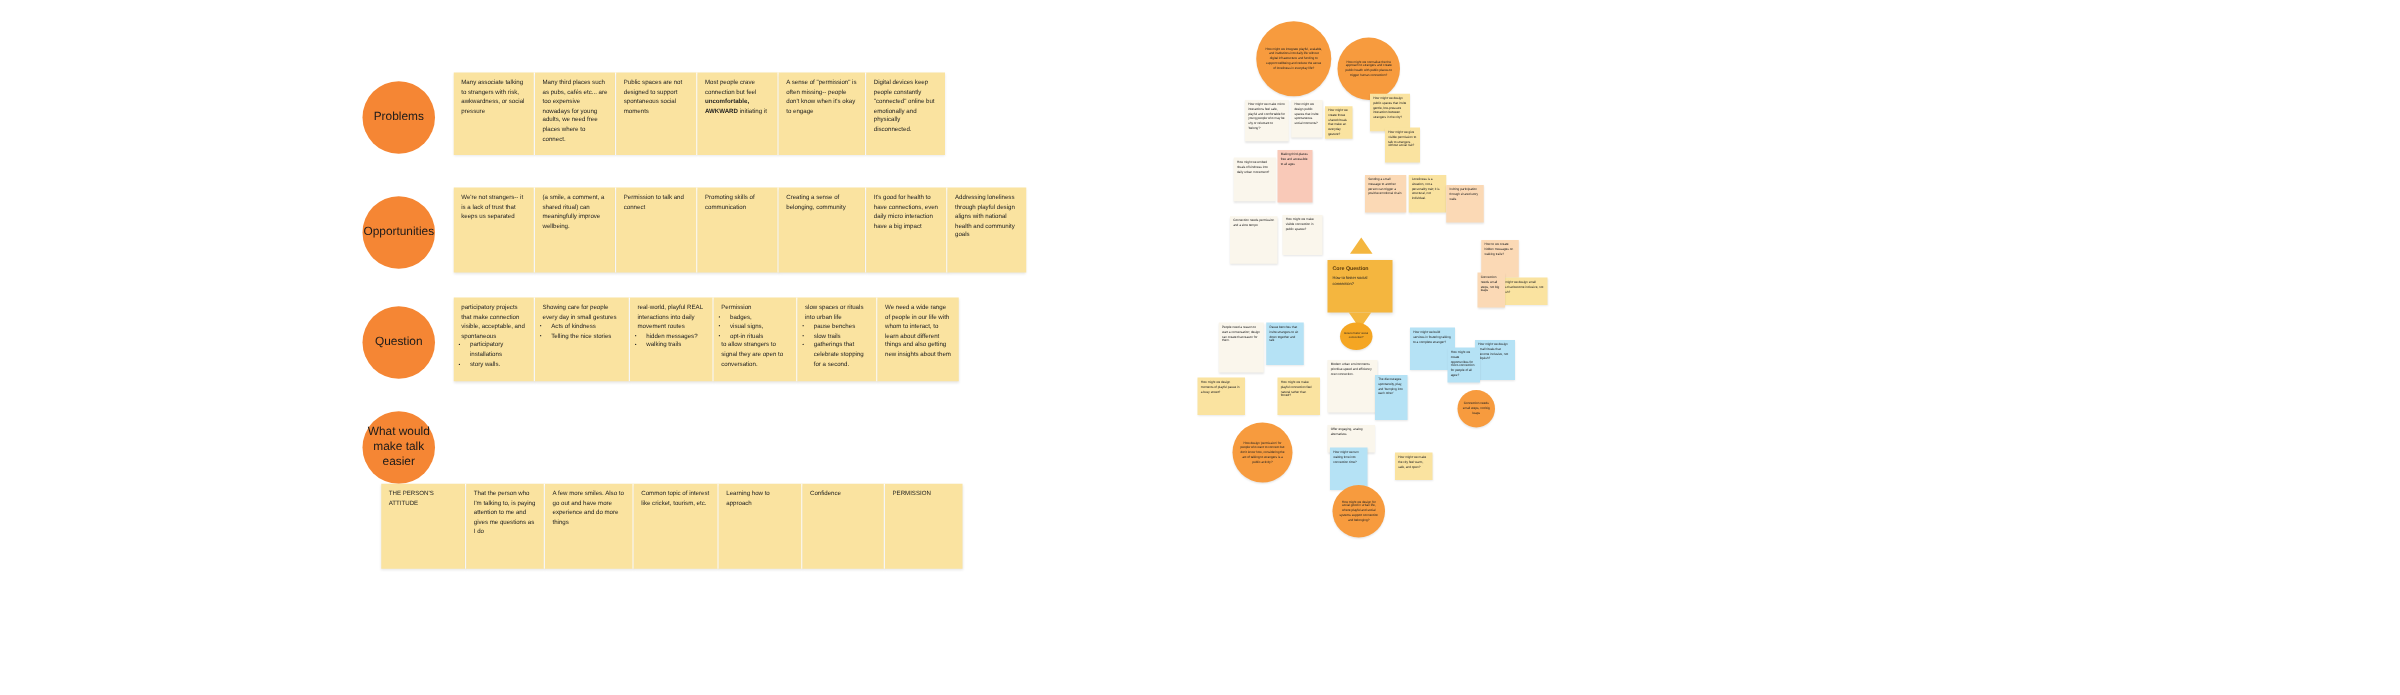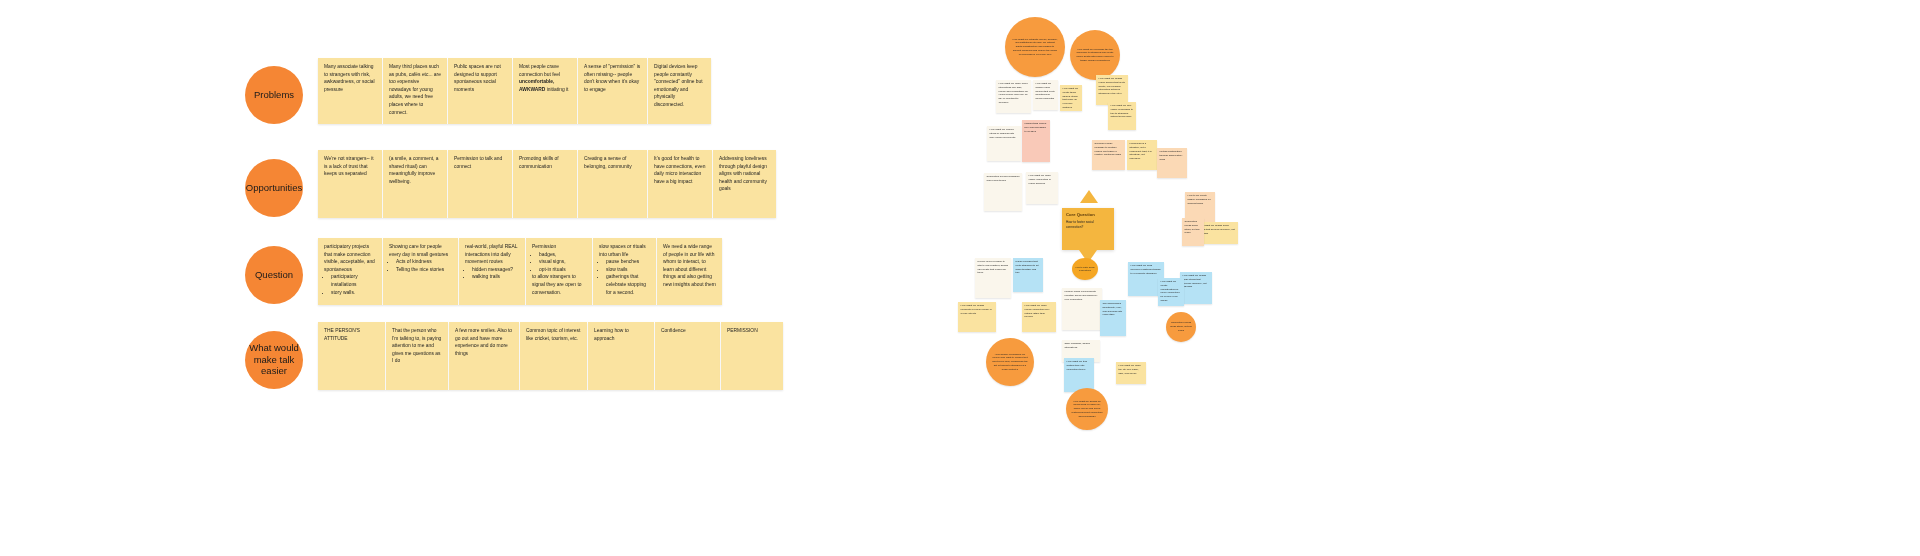--- a/index.html
+++ b/index.html
@@ -5,21 +5,21 @@
   * { box-sizing: border-box; margin: 0; padding: 0; }
   html, body {
     width: 1920px; height: 556px;
     background: #ffffff;
     font-family: "Liberation Sans", sans-serif;
     overflow: hidden;
   }
   #board { position: relative; width: 1920px; height: 556px; background:#fff; }
 
   
-  .row { position: absolute; display: flex; align-items: center; }
+  .row { position: absolute; display: flex; align-items: flex-start; margin-left: 45px; }
   .circle {
     border-radius: 50%;
     background: #F58634;
     display: flex; align-items: center; justify-content: center;
     text-align: center;
     color: #1a1a1a;
     font-size: 9.5px;
     line-height: 1.25;
     flex: 0 0 auto;
     padding: 4px;
@@ -144,21 +144,21 @@
         <ul>
           <li>pause benches</li>
           <li>slow trails</li>
           <li>gatherings that celebrate stopping for a second.</li>
         </ul>
       </div>
       <div class="note" style="width:65px;height:67px;">We need a wide range of people in our life with whom to interact, to learn about different things and also getting new insights about them</div>
     </div>
   </div>
 
-  <div class="row" style="left:245px; top:322px;">
+  <div class="row" style="left:245px; top:322px;flex-direction:column;">
     <div class="circle" style="width:58px;height:58px;margin-top:7px;">What would make talk easier</div>
     <div class="notes" style="margin-left:15px;">
       <div class="note" style="width:68px;height:68px;">THE PERSON'S ATTITUDE</div>
       <div class="note" style="width:63px;height:68px;">That the person who I'm talking to, is paying attention to me and gives me questions as I do</div>
       <div class="note" style="width:71px;height:68px;">A few more smiles. Also to go out and have more experience and do more things</div>
       <div class="note" style="width:68px;height:68px;">Common topic of interest like cricket, tourism, etc.</div>
       <div class="note" style="width:67px;height:68px;">Learning how to approach</div>
       <div class="note" style="width:66px;height:68px;">Confidence</div>
       <div class="note" style="width:62px;height:68px;">PERMISSION</div>
     </div>

